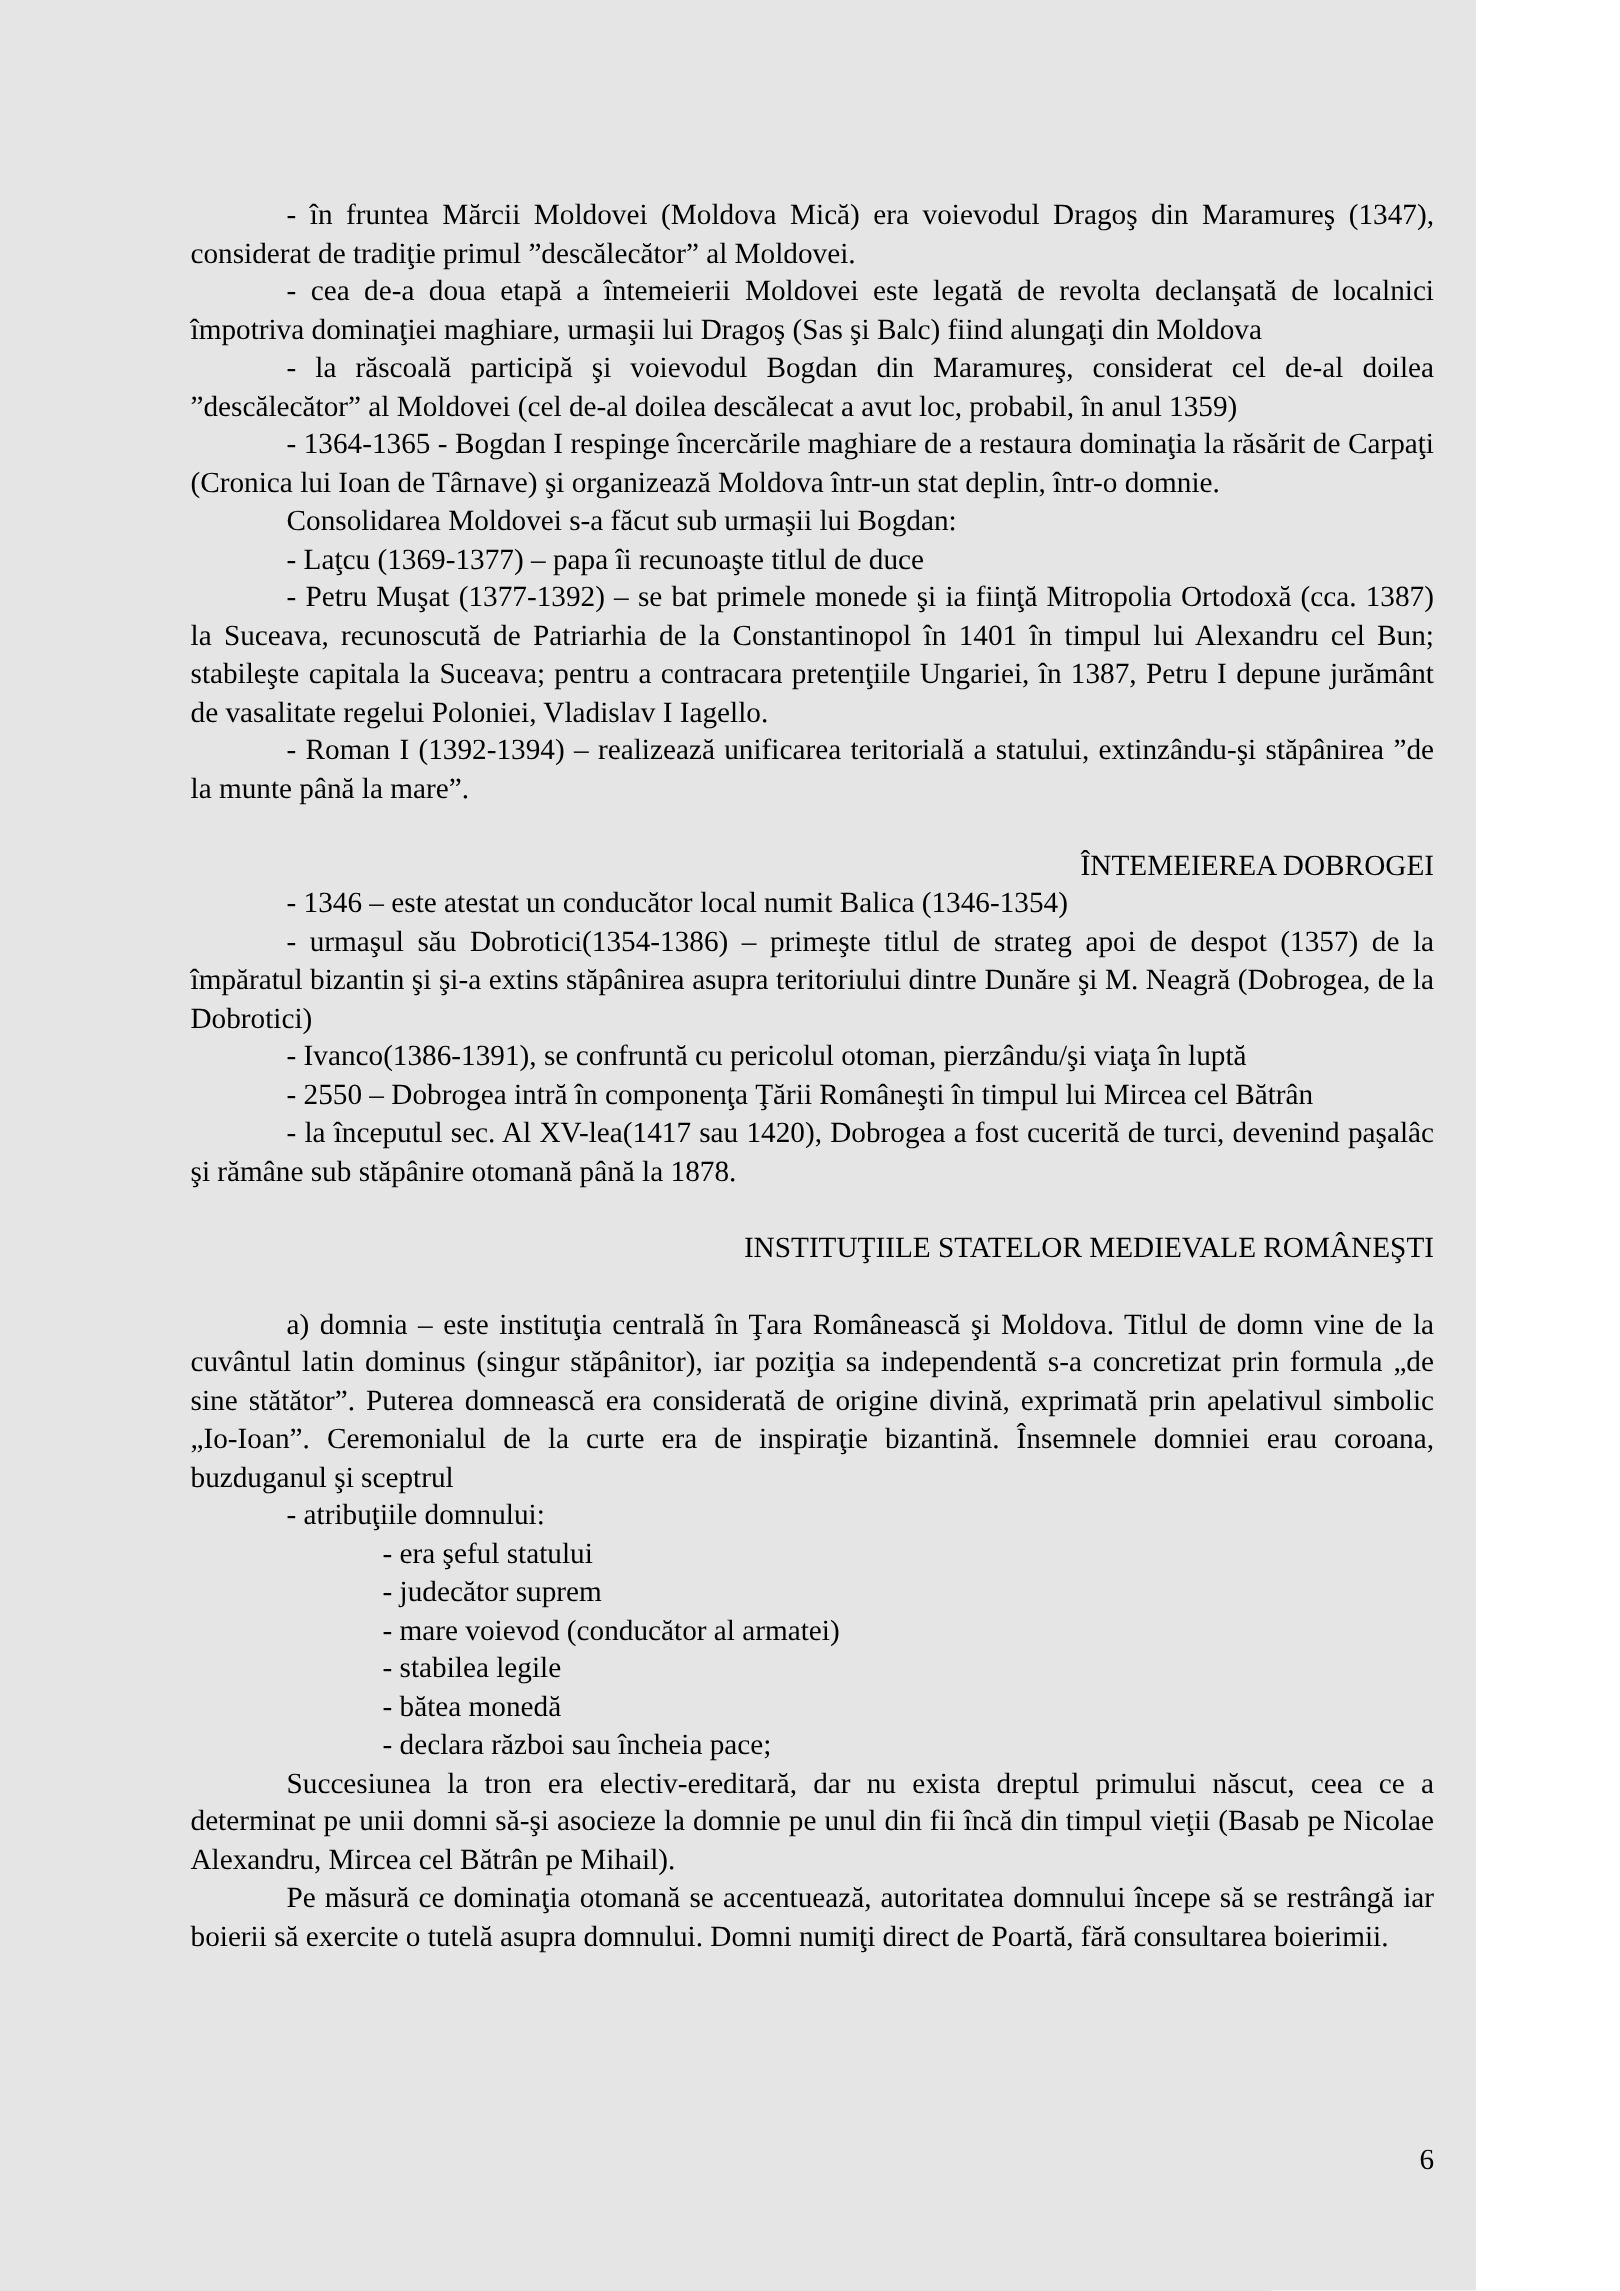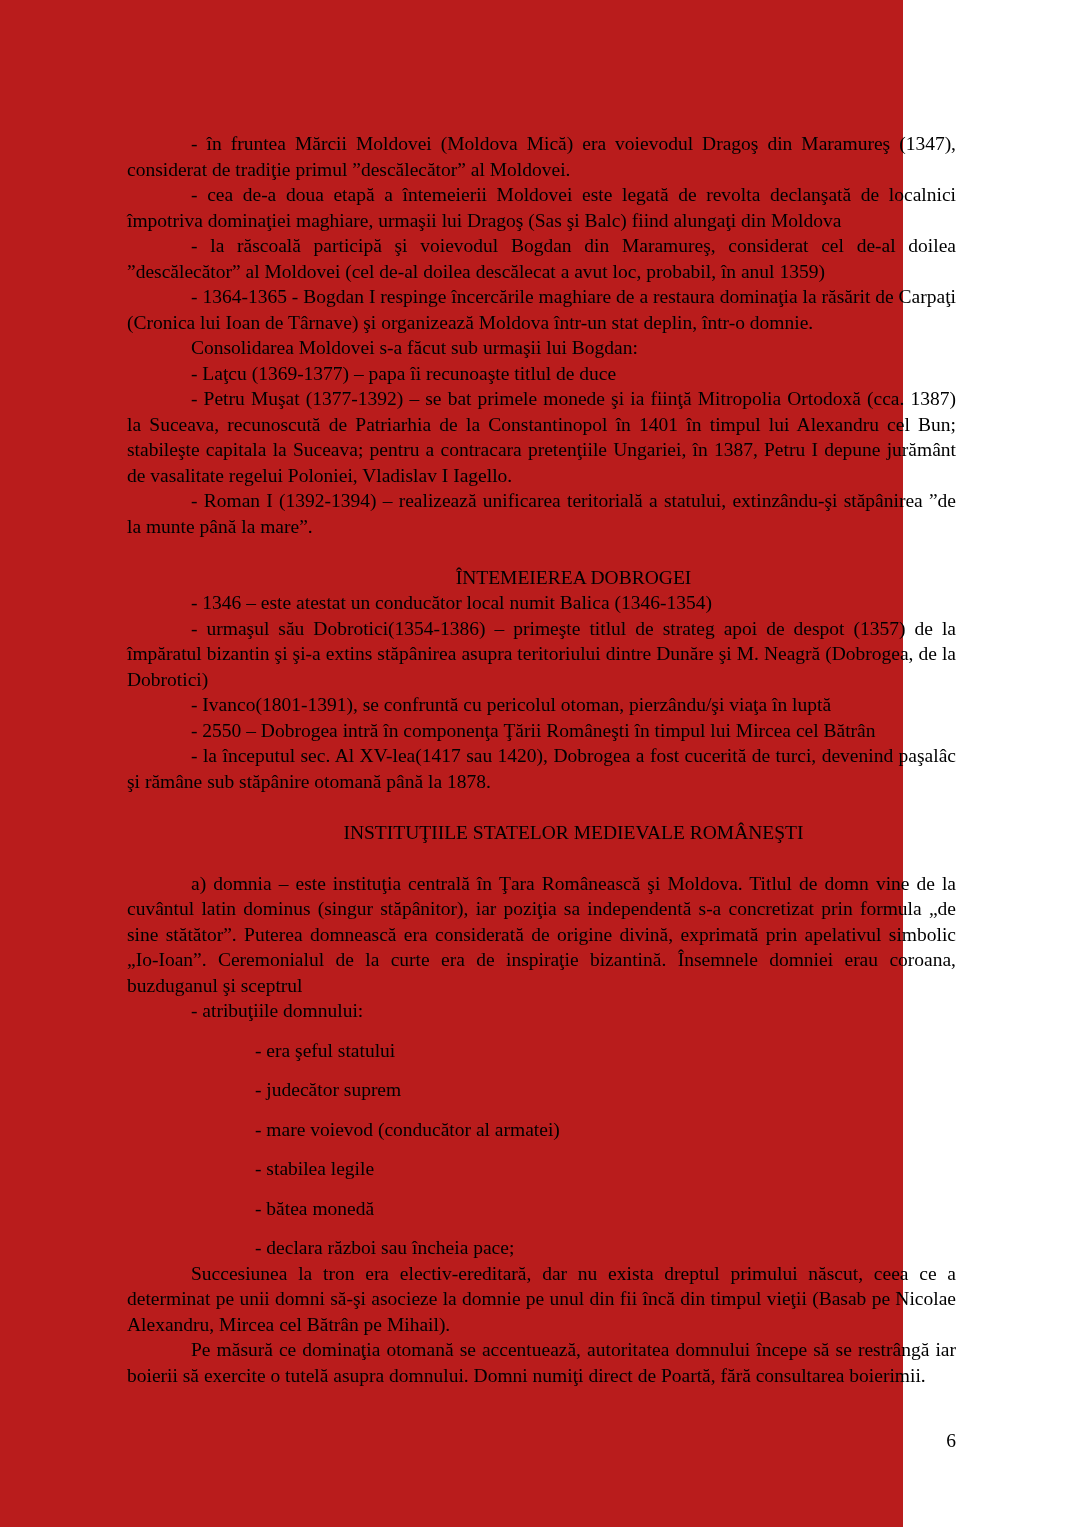--- a/index.html
+++ b/index.html
@@ -6,46 +6,45 @@
   html, body {
     width: 1080px;
     height: 1527px;
     background: #ffffff;
     font-family: "Liberation Serif", serif;
     color: #000000;
     overflow: hidden;
   }
   .sheet {
     position: relative;
-    width: 903px;
+    width: 984px;
     height: 1527px;
-    background: #b91c1c;
+    background: #e5e5e5;
   }
   .content {
     position: absolute;
     left: 127px;
     top: 131px;
     width: 829px;
   }
   .block {
     font-size: 19.5px;
     line-height: 25.5px;
   }
   .para {
     text-align: justify;
     text-indent: 64px;
   }
   .heading {
-    text-align: center;
+    text-align: right;
     text-indent: 64px;
   }
   .subitem {
     text-align: left;
     margin-left: 128px;
-    margin-top: 14px;
   }
   .spacer {
     height: 25.5px;
   }
   .italic { }
   .bold { font-weight: normal; }
   .page-number {
     position: absolute;
     left: 127px;
     top: 1428px;
@@ -65,21 +64,21 @@
       <div class="block para"><span>- la răscoală participă şi voievodul Bogdan din Maramureş, considerat cel de-al doilea ”descălecător” al Moldovei (cel de-al doilea descălecat a avut loc, probabil, în anul 1359)</span></div>
       <div class="block para"><span>- 1364-1365 - Bogdan I respinge încercările maghiare de a restaura dominaţia la răsărit de Carpaţi </span><span class="italic">(Cronica lui Ioan de Târnave)</span><span> şi organizează Moldova într-un stat deplin, într-o domnie.</span></div>
       <div class="block para"><span>Consolidarea Moldovei s-a făcut sub urmaşii lui Bogdan:</span></div>
       <div class="block para"><span>- Laţcu (1369-1377) – papa îi recunoaşte titlul de duce</span></div>
       <div class="block para"><span>- Petru Muşat (1377-1392) – se bat primele monede şi ia fiinţă Mitropolia Ortodoxă (cca. 1387) la Suceava, recunoscută de Patriarhia de la Constantinopol în 1401 în timpul lui Alexandru cel Bun; stabileşte capitala la Suceava; pentru a contracara pretenţiile Ungariei, în 1387, Petru I depune jurământ de vasalitate regelui Poloniei, Vladislav I Iagello.</span></div>
       <div class="block para"><span>- Roman I (1392-1394) – realizează unificarea teritorială a statului, extinzându-şi stăpânirea ”de la munte până la mare”.</span></div>
       <div class="block spacer"></div>
       <div class="block heading"><span>ÎNTEMEIEREA DOBROGEI</span></div>
       <div class="block para"><span>- 1346 – este atestat un conducător local numit Balica (1346-1354)</span></div>
       <div class="block para"><span>- urmaşul său Dobrotici(1354-1386) – primeşte titlul de strateg apoi de despot (1357) de la împăratul bizantin şi şi-a extins stăpânirea asupra teritoriului dintre Dunăre şi M. Neagră (Dobrogea, de la Dobrotici)</span></div>
-      <div class="block para"><span>- Ivanco(1801-1391), se confruntă cu pericolul otoman, pierzându/şi viaţa în luptă</span></div>
+      <div class="block para"><span>- Ivanco(1386-1391), se confruntă cu pericolul otoman, pierzându/şi viaţa în luptă</span></div>
       <div class="block para"><span>- 2550 – Dobrogea intră în componenţa Ţării Româneşti în timpul lui Mircea cel Bătrân</span></div>
       <div class="block para"><span>- la începutul sec. Al XV-lea(1417 sau 1420), Dobrogea a fost cucerită de turci, devenind paşalâc şi rămâne sub stăpânire otomană până la 1878.</span></div>
       <div class="block spacer"></div>
       <div class="block heading"><span>INSTITUŢIILE STATELOR MEDIEVALE ROMÂNEŞTI</span></div>
       <div class="block spacer"></div>
       <div class="block para"><span>a) </span><span class="bold">domnia</span><span> – este instituţia centrală în Ţara Românească şi Moldova. Titlul de domn vine de la cuvântul latin </span><span class="italic">dominus</span><span> (singur stăpânitor), iar poziţia sa independentă s-a concretizat prin formula </span><span class="italic">„de sine stătător”</span><span>. Puterea domnească era considerată de origine divină, exprimată prin apelativul simbolic </span><span class="italic">„Io-Ioan”</span><span>. Ceremonialul de la curte era de inspiraţie bizantină. Însemnele domniei erau coroana, buzduganul şi sceptrul</span></div>
       <div class="block para"><span>- atribuţiile domnului:</span></div>
       <div class="block subitem"><span>- era şeful statului</span></div>
       <div class="block subitem"><span>- judecător suprem</span></div>
       <div class="block subitem"><span>- mare voievod (conducător al armatei)</span></div>

